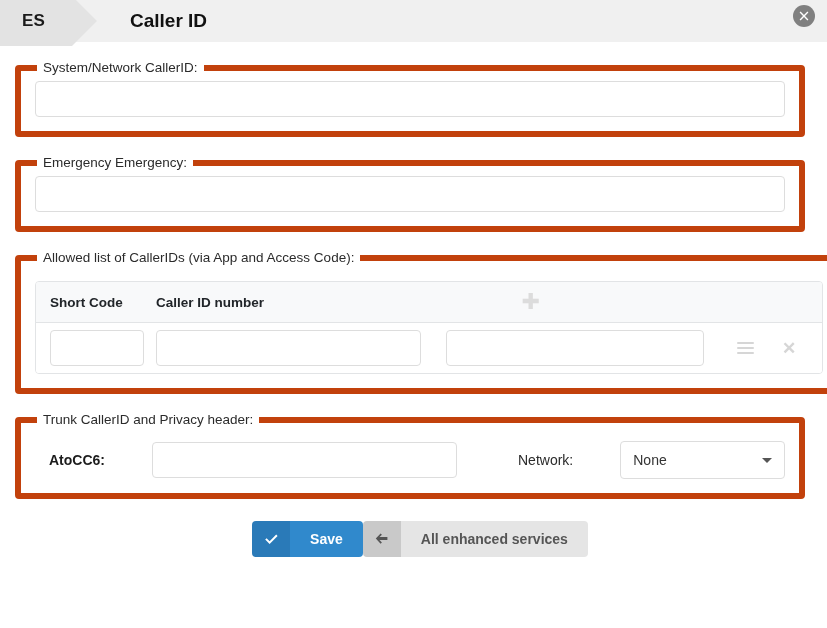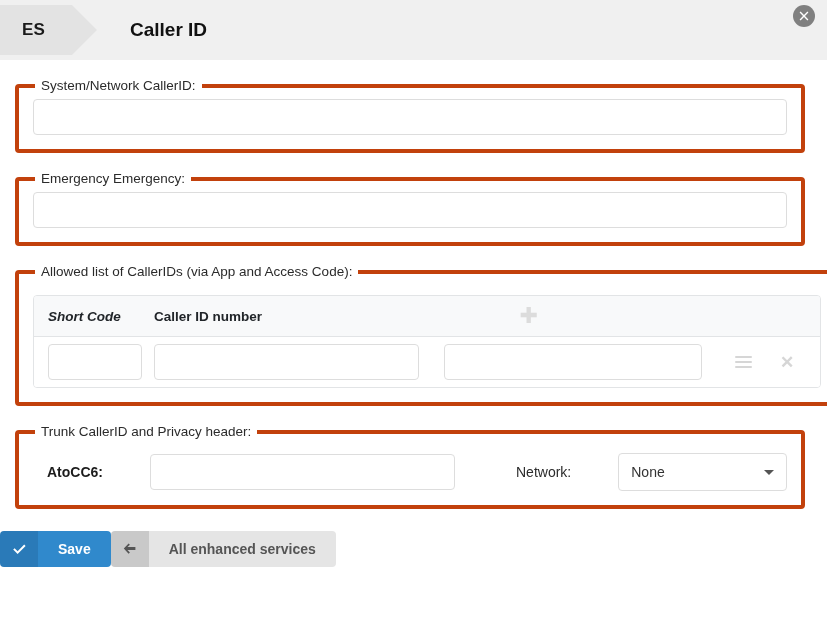--- a/index.html
+++ b/index.html
@@ -8,21 +8,21 @@
     width: 827px; height: 628px;
     background: #ffffff;
     font-family: "Liberation Sans", sans-serif;
     color: #222222;
     overflow: hidden;
   }
 
   
   .header {
     position: relative;
-    height: 60px;
+    height: 42px;
     background: #f0f0f0;
     display: flex;
     align-items: center;
   }
   .crumb-chip {
     position: relative;
     height: 50px;
     background: #e3e3e3;
     display: flex;
     align-items: center;
@@ -63,21 +63,21 @@
     justify-content: center;
     cursor: pointer;
   }
   .close-btn svg { display: block; }
 
   
   .content { padding: 0; }
 
   fieldset.group {
     margin: 18px 22px 0 15px;
-    border: 4px solid #c2410c;
+    border: 6px solid #c2410c;
     border-radius: 4px;
     padding: 6px 14px 14px 14px;
   }
   fieldset.group > legend {
     font-size: 13.5px;
     color: #2b2b2b;
     padding: 0 6px;
     margin-left: 2px;
   }
   .text-input {
@@ -108,21 +108,21 @@
     background: #f8f9fa;
     border-bottom: 1px solid #e2e4e6;
     height: 41px;
     padding: 0 8px 0 0;
   }
   .th {
     font-size: 13.5px;
     font-weight: bold;
     color: #212529;
   }
-  .col-short { width: 120px; padding-left: 14px; font-style: italic; }
+  .col-short { width: 120px; padding-left: 14px; }
   .col-num   { width: 290px; }
   .col-label { flex: 1; }
   .col-act   { width: 110px; display: flex; align-items: center; justify-content: flex-end; padding-right: 16px; }
 
   .add-icon {
     color: #dcdcdc;
     font-size: 22px;
     line-height: 1;
     cursor: pointer;
     user-select: none;
@@ -208,23 +208,24 @@
     margin-top: -2px;
     width: 0; height: 0;
     border-left: 5px solid transparent;
     border-right: 5px solid transparent;
     border-top: 5px solid #555555;
   }
 
   
   .footer {
     display: flex;
-    justify-content: flex-start;
+    justify-content: center;
     align-items: center;
     margin: 22px 23px 0 0;
+    padding-left: 36px;
   }
   .split-btn {
     display: flex;
     align-items: stretch;
     height: 36px;
     border-radius: 4px;
     overflow: hidden;
     cursor: pointer;
   }
   .split-btn .ico {

